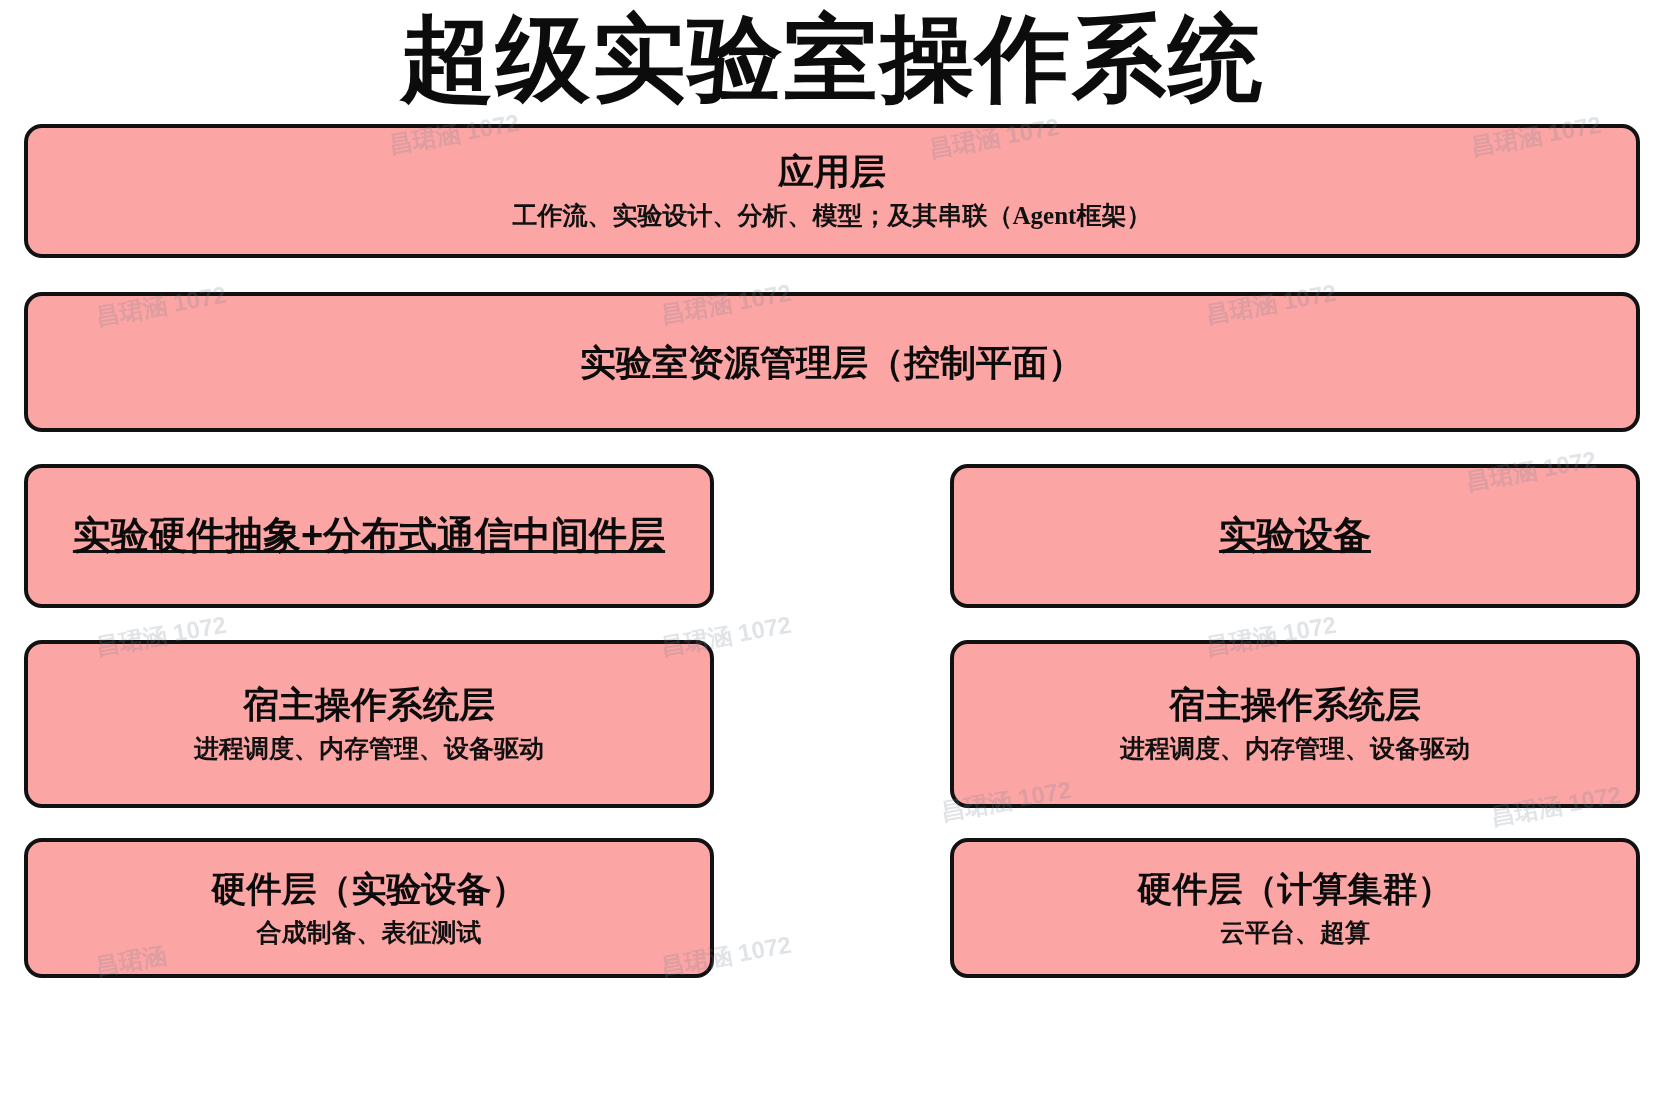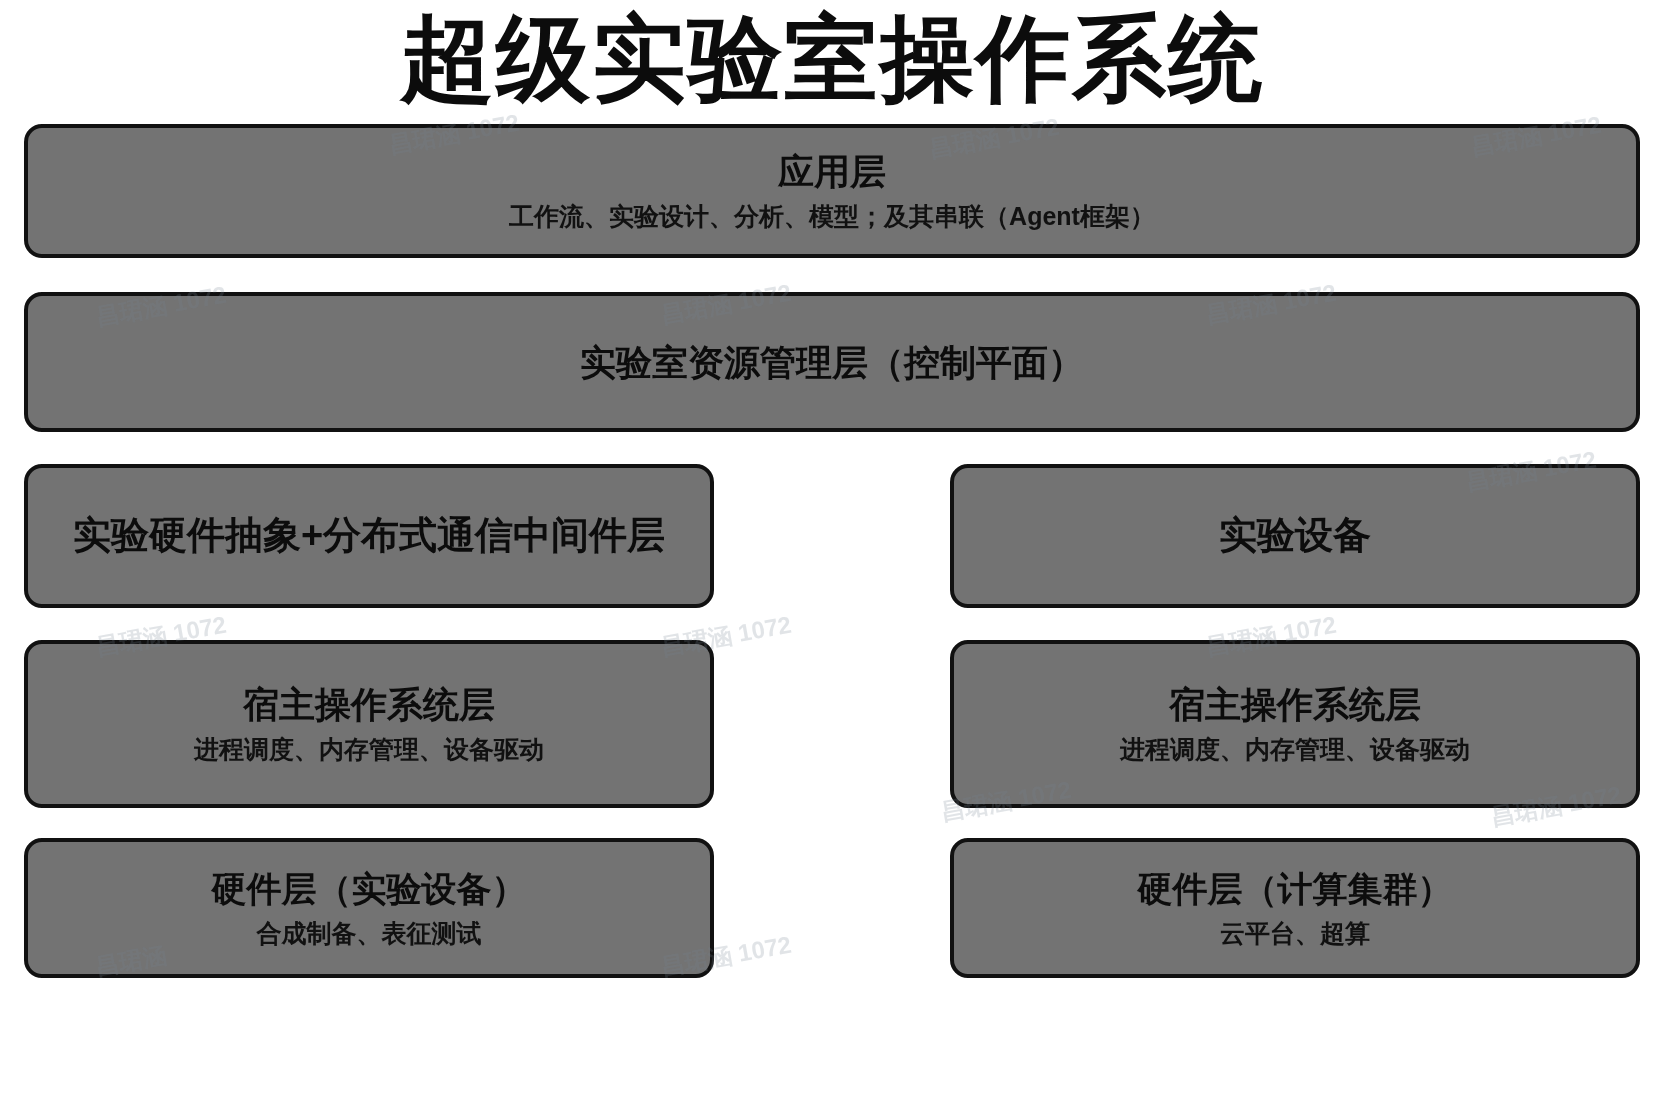--- a/index.html
+++ b/index.html
@@ -32,21 +32,21 @@
     padding-top: 12px;
     padding-bottom: 18px;
     color: #0c0c0c;
     white-space: nowrap;
   }
   
   .layer {
     box-sizing: border-box;
     border: 4px solid #111111;
     border-radius: 18px;
-    background: #737373;
+    background: #fca5a5;
     display: flex;
     flex-direction: column;
     align-items: center;
     justify-content: center;
     text-align: center;
     padding: 10px 18px;
     position: relative;
     z-index: 2;
   }
   .layer .head {
@@ -54,20 +54,21 @@
     font-size: 36px;
     line-height: 1.25;
     color: #0c0c0c;
   }
   .layer .sub {
     font-weight: bold;
     font-size: 25px;
     line-height: 1.3;
     margin-top: 6px;
     color: #111111;
+    font-family: Liberation Serif, serif;
   }
   
   .full-row {
     width: 100%;
   }
   #layer-app {
     height: 134px;
     margin-bottom: 34px;
   }
   #layer-resource {
@@ -78,20 +79,21 @@
   .two-col {
     display: flex;
     gap: 148px;
     justify-content: space-between;
   }
   .two-col > .layer {
     width: 690px;
   }
   #row-middleware {
     margin-bottom: 32px;
+    text-decoration: underline;
   }
   #row-middleware > .layer {
     height: 144px;
   }
   #row-middleware .head {
     font-size: 38px;
   }
   #row-host {
     margin-bottom: 30px;
   }

